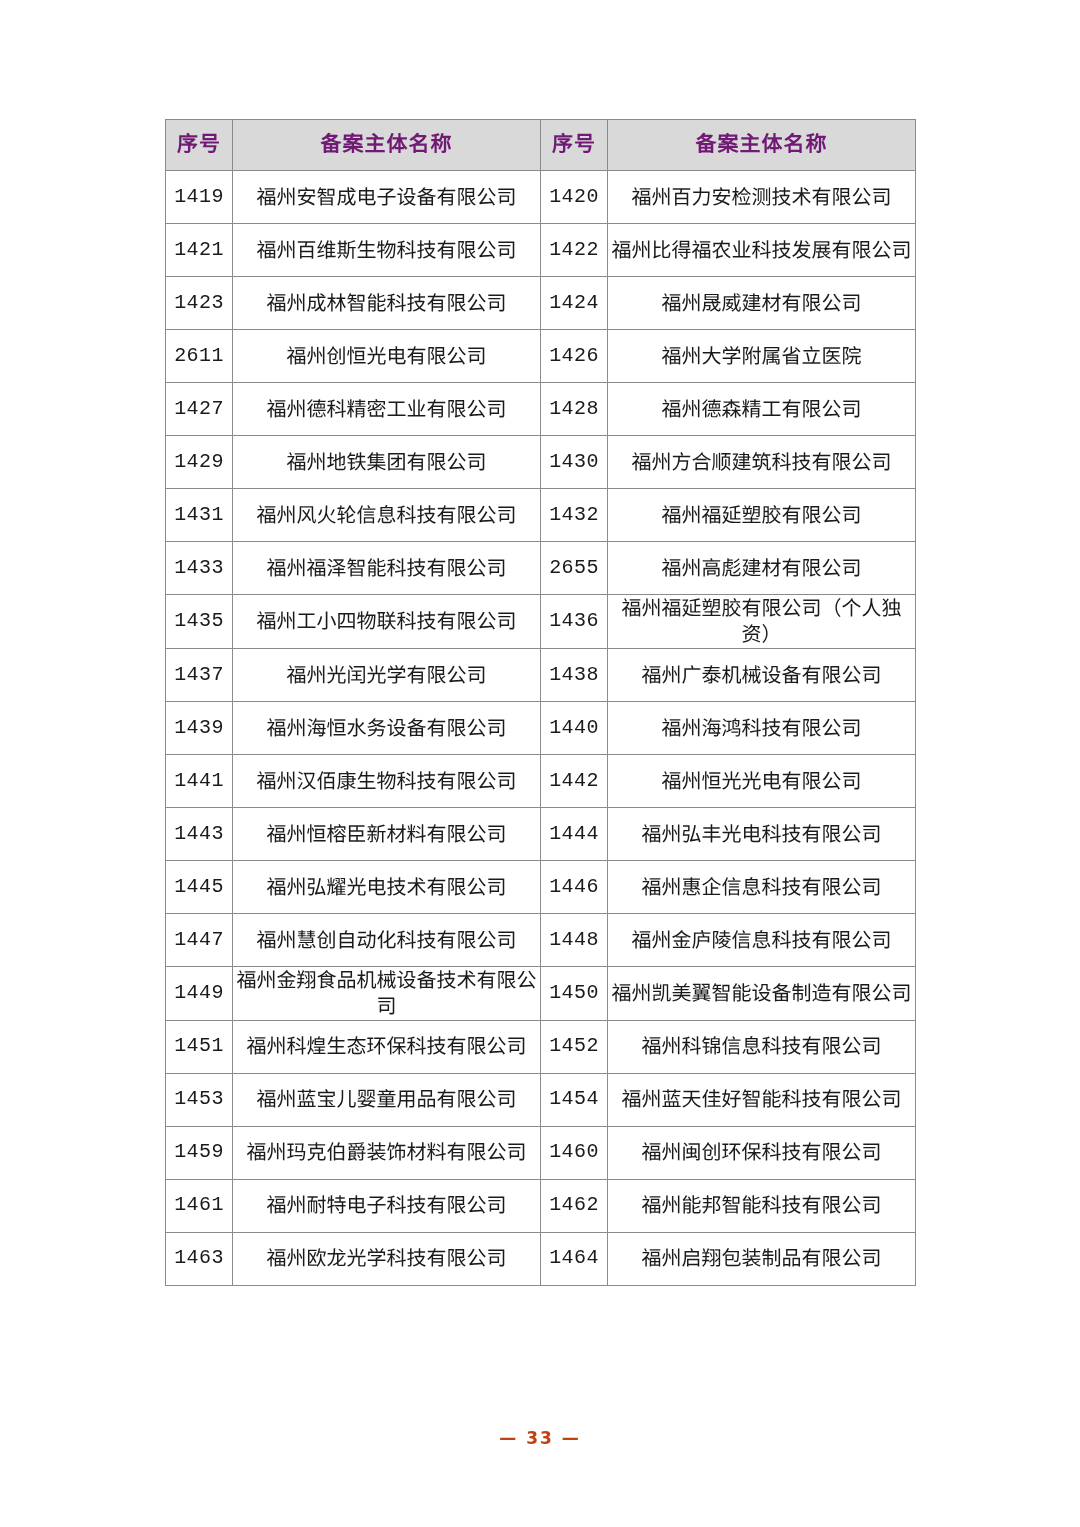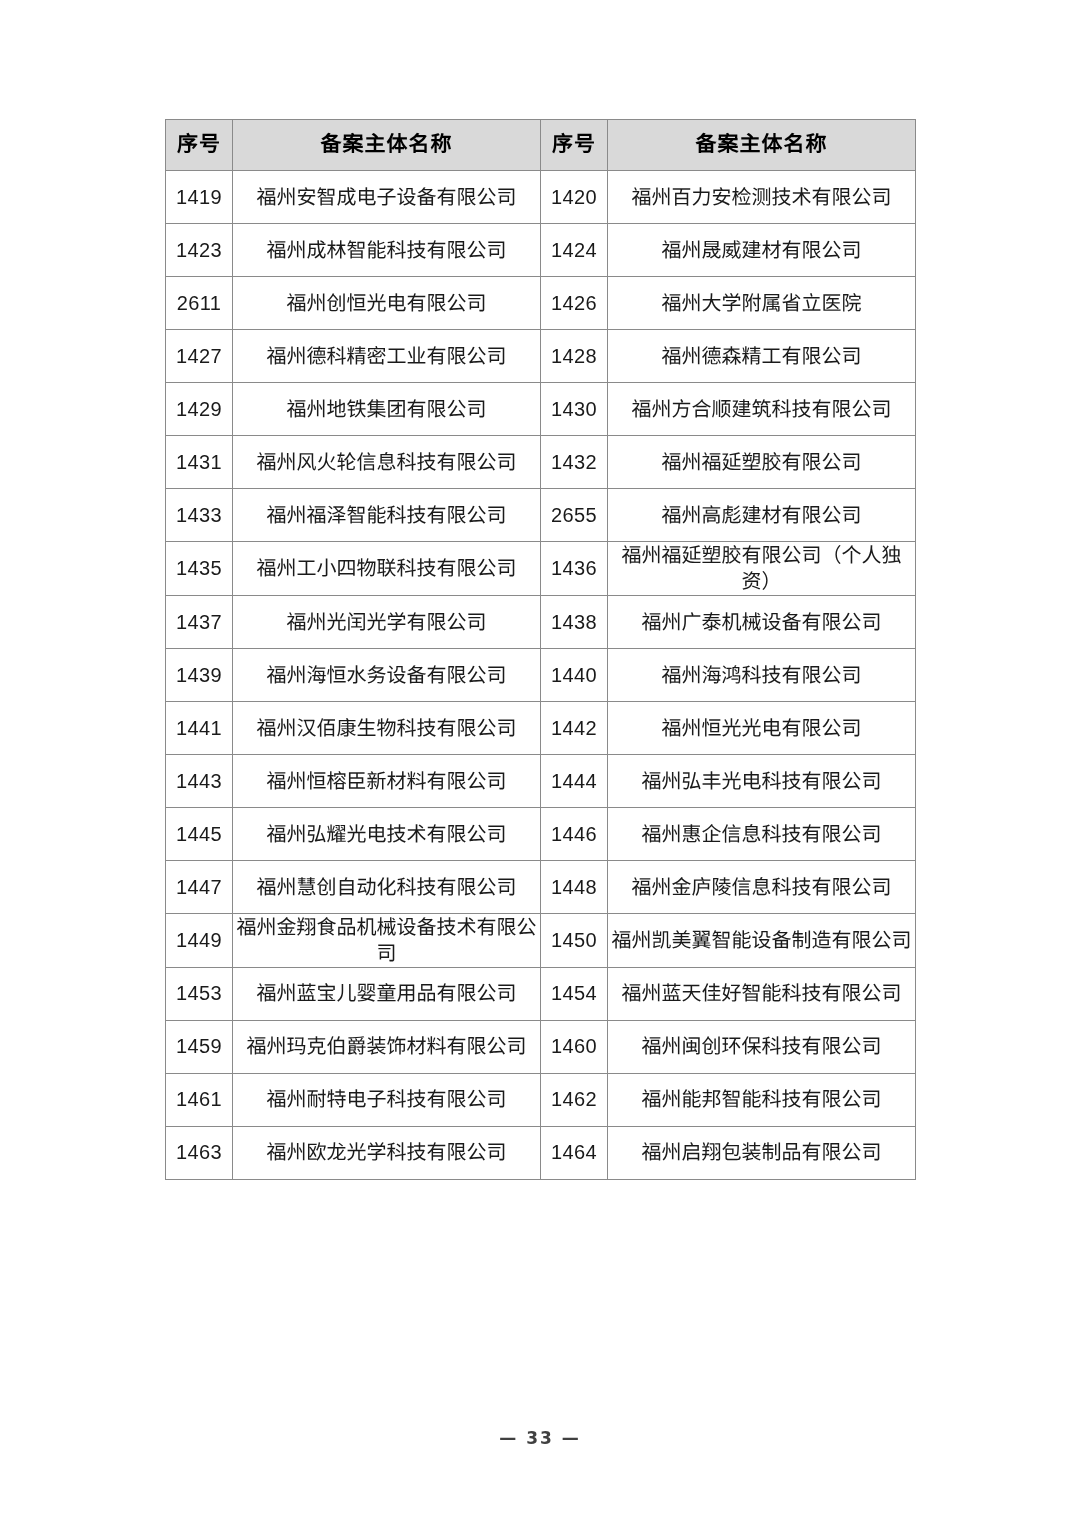--- a/index.html
+++ b/index.html
@@ -42,52 +42,52 @@
     vertical-align: middle;
     line-height: 1.32;
   }
   table.reg-table thead th {
     background: #d9d9d9;
     font-family: "DejaVu Sans", "Liberation Sans", sans-serif;
     font-weight: bold;
     font-size: 21px;
     height: 50px;
     letter-spacing: 1px;
-    color: #000000;
+    color: #701a75;
   }
   table.reg-table tbody td {
     height: 52px;
     font-size: 20px;
   }
   td.idx, th.idx {
     width: 66px;
   }
   td.nm, th.nm {
     width: 307px;
   }
   td.idx {
-    font-family: Liberation Sans, sans-serif;
+    font-family: Liberation Mono, monospace;
     font-size: 19px;
     letter-spacing: 0.4px;
   }
   td.nm {
     font-family: Liberation Sans, sans-serif;
     padding: 4px 6px;
     word-break: break-all;
   }
   .footer {
     position: absolute;
     left: 0;
     top: 1428px;
     width: 1080px;
     text-align: center;
     font-family: "DejaVu Sans", "Liberation Sans", sans-serif;
     font-size: 17px;
     font-weight: bold;
-    color: #404040;
+    color: #c2410c;
     letter-spacing: 2px;
   }
 </style>
 </head>
 <body>
 
 <div class="page">
 
   <div class="table-wrap">
     <table class="reg-table">
@@ -100,20 +100,26 @@
         </tr>
       </thead>
       <tbody id="table-body">
           <tr>
             <td class="idx">1419</td>
             <td class="nm">福州安智成电子设备有限公司</td>
             <td class="idx">1420</td>
             <td class="nm">福州百力安检测技术有限公司</td>
           </tr>
           <tr>
+            <td class="idx">1421</td>
+            <td class="nm">福州百维斯生物科技有限公司</td>
+            <td class="idx">1422</td>
+            <td class="nm">福州比得福农业科技发展有限公司</td>
+          </tr>
+          <tr>
             <td class="idx">1423</td>
             <td class="nm">福州成林智能科技有限公司</td>
             <td class="idx">1424</td>
             <td class="nm">福州晟威建材有限公司</td>
           </tr>
           <tr>
             <td class="idx">2611</td>
             <td class="nm">福州创恒光电有限公司</td>
             <td class="idx">1426</td>
             <td class="nm">福州大学附属省立医院</td>
@@ -184,20 +190,26 @@
             <td class="idx">1448</td>
             <td class="nm">福州金庐陵信息科技有限公司</td>
           </tr>
           <tr>
             <td class="idx">1449</td>
             <td class="nm">福州金翔食品机械设备技术有限公司</td>
             <td class="idx">1450</td>
             <td class="nm">福州凯美翼智能设备制造有限公司</td>
           </tr>
           <tr>
+            <td class="idx">1451</td>
+            <td class="nm">福州科煌生态环保科技有限公司</td>
+            <td class="idx">1452</td>
+            <td class="nm">福州科锦信息科技有限公司</td>
+          </tr>
+          <tr>
             <td class="idx">1453</td>
             <td class="nm">福州蓝宝儿婴童用品有限公司</td>
             <td class="idx">1454</td>
             <td class="nm">福州蓝天佳好智能科技有限公司</td>
           </tr>
           <tr>
             <td class="idx">1459</td>
             <td class="nm">福州玛克伯爵装饰材料有限公司</td>
             <td class="idx">1460</td>
             <td class="nm">福州闽创环保科技有限公司</td>

